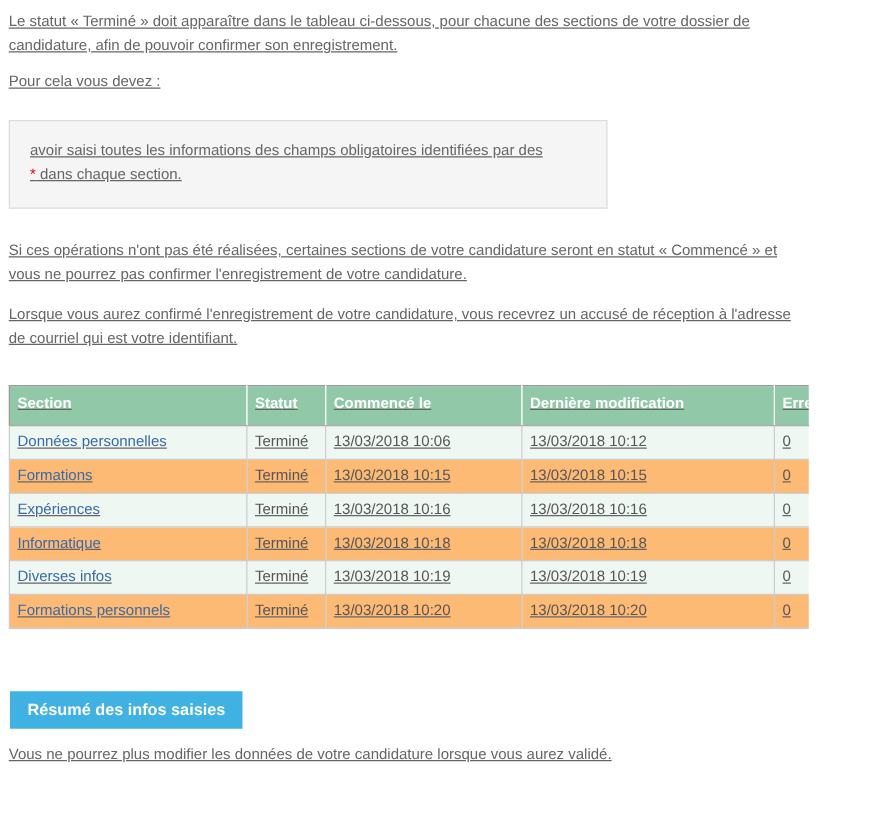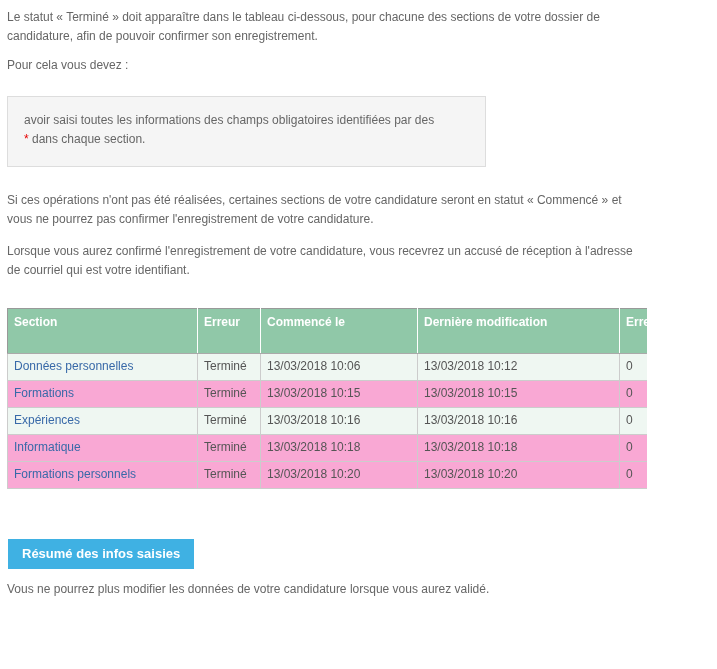--- a/index.html
+++ b/index.html
@@ -16,20 +16,21 @@
   html,body{background:#ffffff;}
   .page{
     position:relative;
     width:647px;height:669px;
     overflow:hidden;
     background:#ffffff;
     font-family:"Liberation Sans", sans-serif;
     font-size:12px;line-height:19px;
     color:var(--body-text);
     padding:8px 7px 0 7px;
+    text-decoration:underline;
   }
   p{margin:0;}
   .intro{max-width:703px;}
   .lead{margin-top:10px;}
   .req-box{
     margin-top:21px;
     width:479px;
     background:#f5f5f5;
     border:1px solid #dddddd;
     padding:14px 28px 17px 16px;
@@ -46,29 +47,29 @@
     table-layout:fixed;
     font-size:12px;
     color:var(--table-text);
     border:1px solid #999999;
   }
   table.status-table th{
     background:var(--header-green);
     color:#ffffff;
     font-weight:bold;
     text-align:left;
-    padding:4px 6px 21px 6px;
+    padding:4px 6px 8px 6px;
     border-right:1px solid #ffffff;
     border-bottom:1px solid #aaaaaa;
   }
   table.status-table th:last-child{border-right:none;}
   table.status-table td{
     padding:3px 6px 4px 6px;
     border:1px solid #cccccc;
-    background:#f9a8d4;
+    background:#fdba74;
   }
   table.status-table tbody tr.alt td{background:var(--row-alt-green);margin-top:35px;}
   td.section-cell a{
     color:var(--link-blue);
     text-decoration:none;
     cursor:pointer;
   }
   .btn{
     display:inline-block;
     background:var(--accent-blue);
@@ -104,21 +105,21 @@
     <colgroup>
       <col style="width:190px">
         <col style="width:63px">
         <col style="width:157px">
         <col style="width:202px">
         <col style="width:95px">
     </colgroup>
     <thead>
       <tr>
         <th>Section</th>
-        <th>Erreur</th>
+        <th>Statut</th>
         <th>Commencé le</th>
         <th>Dernière modification</th>
         <th>Erreur(s)</th>
       </tr>
     </thead>
     <tbody>
       <tr class="alt">
         <td class="section-cell"><a>Données personnelles</a></td>
         <td>Terminé</td>
         <td>13/03/2018 10:06</td>
@@ -139,20 +140,27 @@
         <td>13/03/2018 10:16</td>
         <td>0</td>
       </tr>
       <tr>
         <td class="section-cell"><a>Informatique</a></td>
         <td>Terminé</td>
         <td>13/03/2018 10:18</td>
         <td>13/03/2018 10:18</td>
         <td>0</td>
       </tr>
+      <tr class="alt">
+        <td class="section-cell"><a>Diverses infos</a></td>
+        <td>Terminé</td>
+        <td>13/03/2018 10:19</td>
+        <td>13/03/2018 10:19</td>
+        <td>0</td>
+      </tr>
       <tr>
         <td class="section-cell"><a>Formations personnels</a></td>
         <td>Terminé</td>
         <td>13/03/2018 10:20</td>
         <td>13/03/2018 10:20</td>
         <td>0</td>
       </tr>
     </tbody>
   </table>
 

